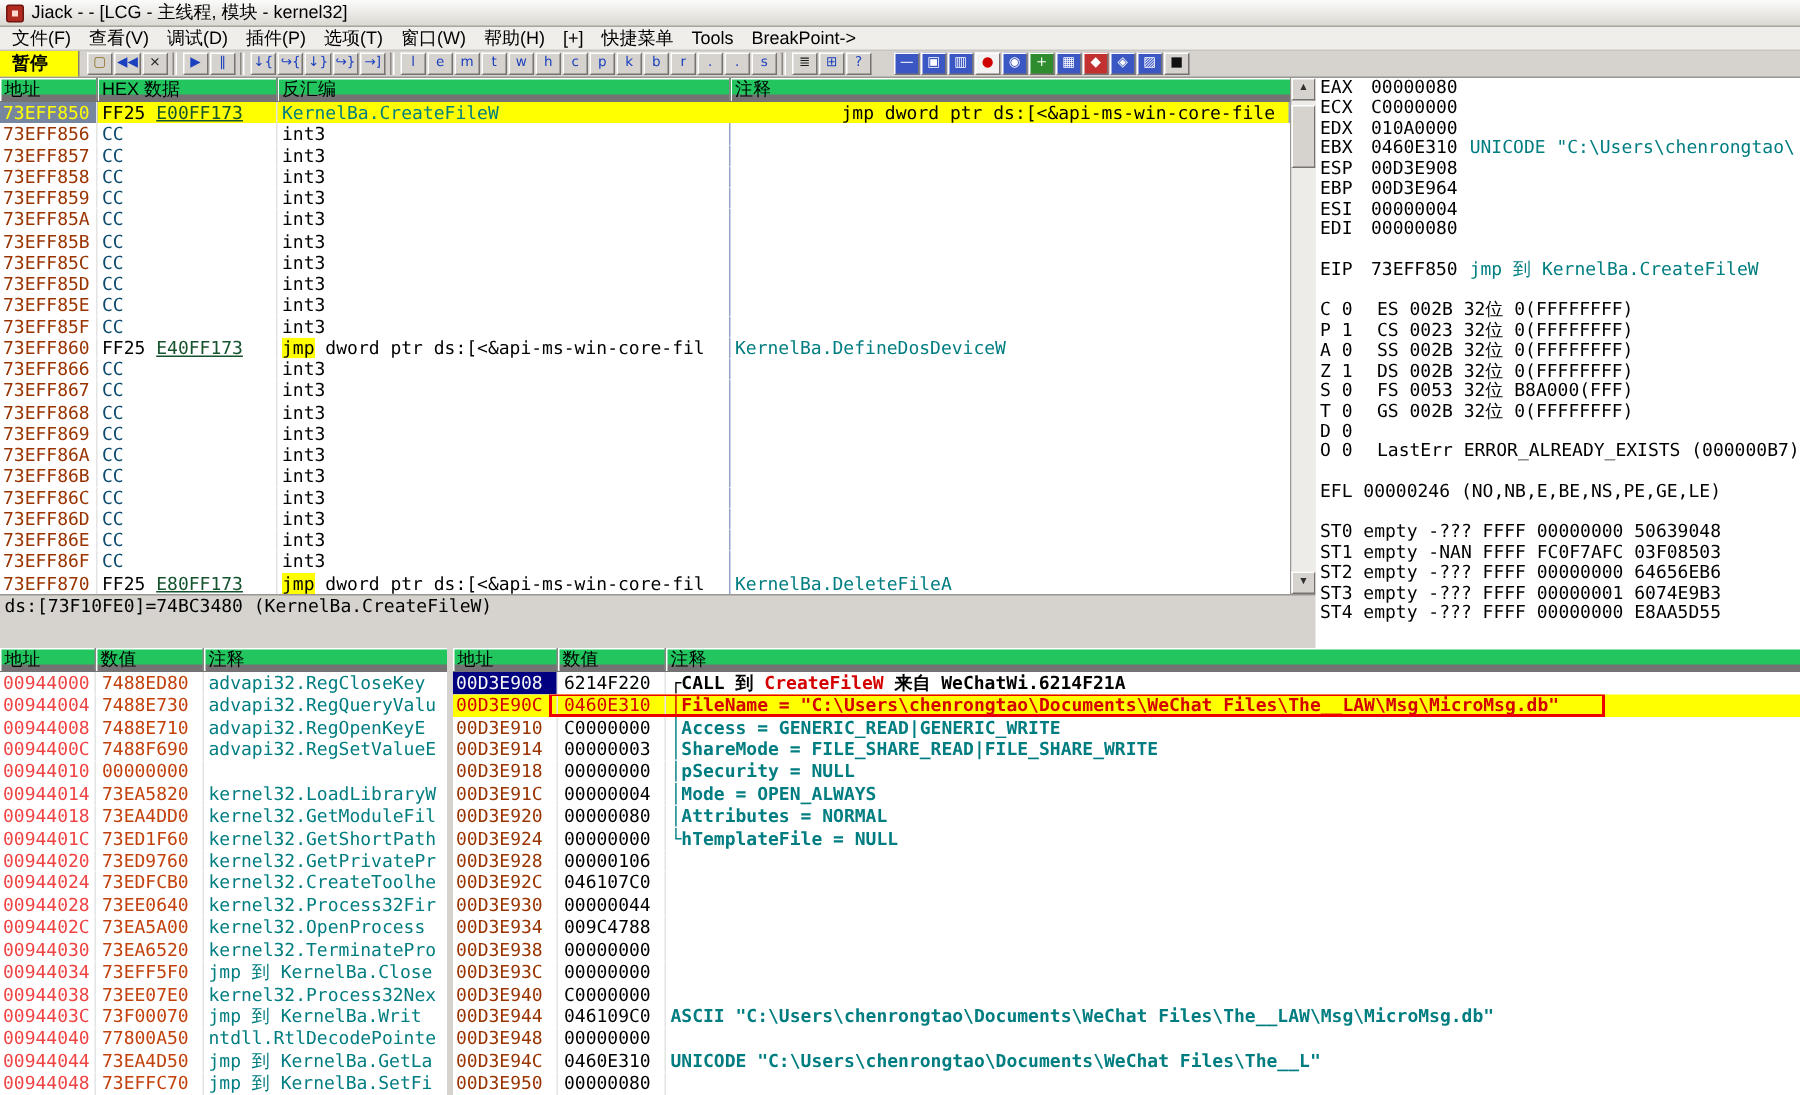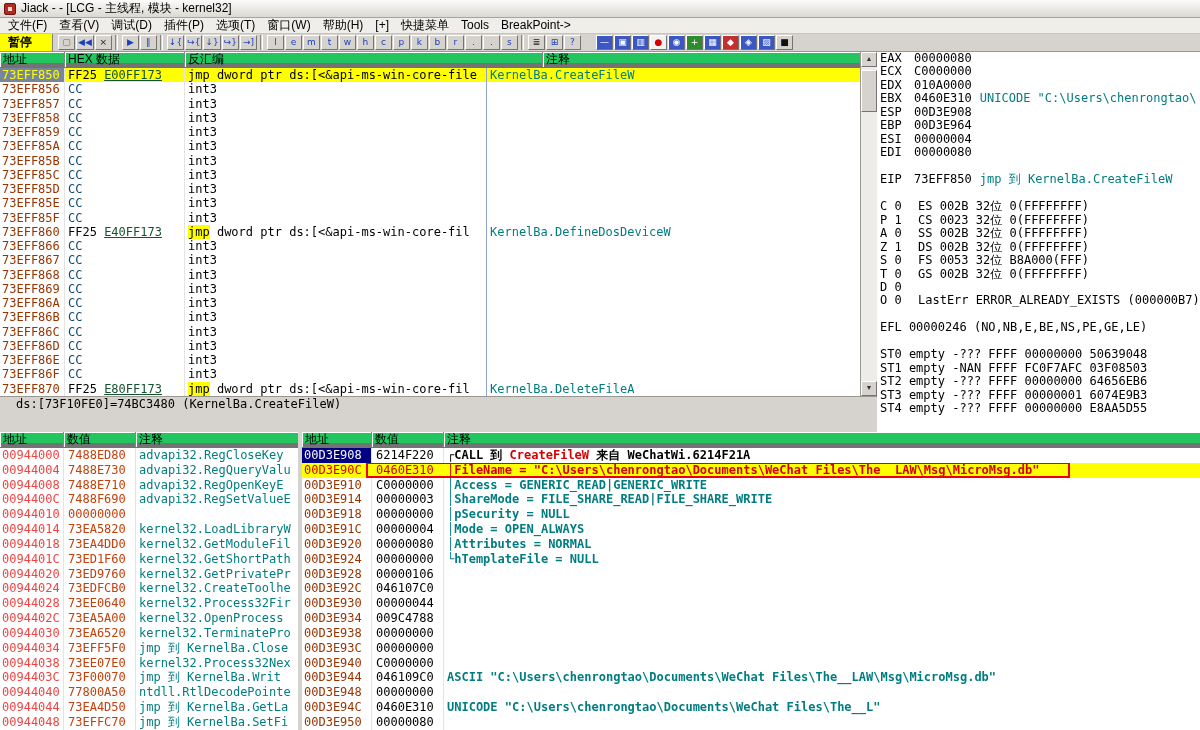--- a/index.html
+++ b/index.html
@@ -33,21 +33,21 @@
     font-family:"DejaVu Sans",sans-serif; flex:none; }
   .tsep { width:3px; height:15px; margin:0 3px; border-left:1px solid #8a8783;
     border-right:1px solid #ffffff; flex:none; }
   .tgap { width:14px; flex:none; }
 
   
   .phdr { display:flex; height:16px; flex:none; background:#22c55e; font-size:12px;
     border-bottom:5px solid #737373; }
   .hcell { height:15px; line-height:15px; padding-left:3px; border-right:1px solid #8a8783;
     box-shadow:inset 1px 1px 0 #ffffff; overflow:hidden; white-space:nowrap; }
-  .w-addr { width:65px; } .w-hex { width:120px; } .w-dis { width:358px; }
+  .w-addr { width:65px; } .w-hex { width:120px; } .w-dis { width:302px; }
   .w-baddr { width:64px; } .w-bval { width:72px; }
   .w-saddr { width:70px; } .w-sval { width:72px; }
   .w-flex { flex:1; border-right:none; }
 
   .mono, .disasm-rows, .info-line, .reg-lines, .bpanel-rows {
     font-family:"DejaVu Sans Mono",monospace; font-size:12px; }
 
   
   .top-row { display:flex; height:380px; flex:none; }
   .disasm-col { width:877px; flex:none; display:flex; flex-direction:column; background:#d6d3ce; }
@@ -62,21 +62,21 @@
   .dc-dis  { width:302px; padding-left:3px; border-right:1px solid #92a5c6; }
   .dc-cmt  { flex:1 !important; padding-left:3px; color:#007d80; }
   .hex-main { color:#000; }
   .hex-cc { color:#0c4a6e; }
   .hex-ul { color:#14532d; text-decoration:underline; }
   .mnem { background:#ffff00; }
   .drow.sel { background:#ffff00; }
   .drow.sel .dc-addr { background:#76869e; color:#ffff00; }
 
   .info-line { height:16px; flex:none; background:#d6d3ce; border-top:1px solid #9a9792;
-    line-height:15px; padding-left:16px; white-space:pre; overflow:hidden; }
+    line-height:15px; padding-left:3px; white-space:pre; overflow:hidden; }
   .disasm-filler { flex:1; background:#d6d3ce; }
 
   .vscroll { width:16px; height:344px; flex:none; background:#eeece8; display:flex;
     flex-direction:column; }
   .sbtn { height:15px; flex:none; background:#d6d3ce; border:1px solid;
     border-color:#ffffff #767370 #767370 #ffffff; font-size:7px; line-height:12px;
     text-align:center; color:#303030; }
   .sthumb { height:42px; flex:none; margin-top:3px; background:#d6d3ce; border:1px solid;
     border-color:#ffffff #767370 #767370 #ffffff; }
   .strack { flex:1; }
@@ -194,21 +194,21 @@
     <div class="disasm-col">
       <div class="disasm-main">
         <div class="disasm-left">
           <div class="phdr">
             <div class="hcell w-addr">地址</div>
             <div class="hcell w-hex">HEX 数据</div>
             <div class="hcell w-dis">反汇编</div>
             <div class="hcell w-flex">注释</div>
           </div>
           <div class="disasm-rows" id="disasm-rows">
-              <div class="drow sel"><span class="cell dc-addr">73EFF850</span><span class="cell dc-hex"><span class="hex-main">FF25</span> <span class="hex-ul">E00FF173</span></span><span class="cell dc-dis"><span class="mnem">jmp</span><span> dword ptr ds:[&lt;&amp;api-ms-win-core-file</span></span><span class="cell dc-cmt">KernelBa.CreateFileW</span></div>
+              <div class="drow sel"><span class="cell dc-addr">73EFF850</span><span class="cell dc-hex"><span class="hex-main">FF25</span> <span class="hex-ul">E00FF173</span></span><span class="cell dc-cmt">KernelBa.CreateFileW</span><span class="cell dc-dis"><span class="mnem">jmp</span><span> dword ptr ds:[&lt;&amp;api-ms-win-core-file</span></span></div>
               <div class="drow"><span class="cell dc-addr">73EFF856</span><span class="cell dc-hex"><span class="hex-cc">CC</span></span><span class="cell dc-dis"><span>int3</span></span><span class="cell dc-cmt"></span></div>
               <div class="drow"><span class="cell dc-addr">73EFF857</span><span class="cell dc-hex"><span class="hex-cc">CC</span></span><span class="cell dc-dis"><span>int3</span></span><span class="cell dc-cmt"></span></div>
               <div class="drow"><span class="cell dc-addr">73EFF858</span><span class="cell dc-hex"><span class="hex-cc">CC</span></span><span class="cell dc-dis"><span>int3</span></span><span class="cell dc-cmt"></span></div>
               <div class="drow"><span class="cell dc-addr">73EFF859</span><span class="cell dc-hex"><span class="hex-cc">CC</span></span><span class="cell dc-dis"><span>int3</span></span><span class="cell dc-cmt"></span></div>
               <div class="drow"><span class="cell dc-addr">73EFF85A</span><span class="cell dc-hex"><span class="hex-cc">CC</span></span><span class="cell dc-dis"><span>int3</span></span><span class="cell dc-cmt"></span></div>
               <div class="drow"><span class="cell dc-addr">73EFF85B</span><span class="cell dc-hex"><span class="hex-cc">CC</span></span><span class="cell dc-dis"><span>int3</span></span><span class="cell dc-cmt"></span></div>
               <div class="drow"><span class="cell dc-addr">73EFF85C</span><span class="cell dc-hex"><span class="hex-cc">CC</span></span><span class="cell dc-dis"><span>int3</span></span><span class="cell dc-cmt"></span></div>
               <div class="drow"><span class="cell dc-addr">73EFF85D</span><span class="cell dc-hex"><span class="hex-cc">CC</span></span><span class="cell dc-dis"><span>int3</span></span><span class="cell dc-cmt"></span></div>
               <div class="drow"><span class="cell dc-addr">73EFF85E</span><span class="cell dc-hex"><span class="hex-cc">CC</span></span><span class="cell dc-dis"><span>int3</span></span><span class="cell dc-cmt"></span></div>
               <div class="drow"><span class="cell dc-addr">73EFF85F</span><span class="cell dc-hex"><span class="hex-cc">CC</span></span><span class="cell dc-dis"><span>int3</span></span><span class="cell dc-cmt"></span></div>

